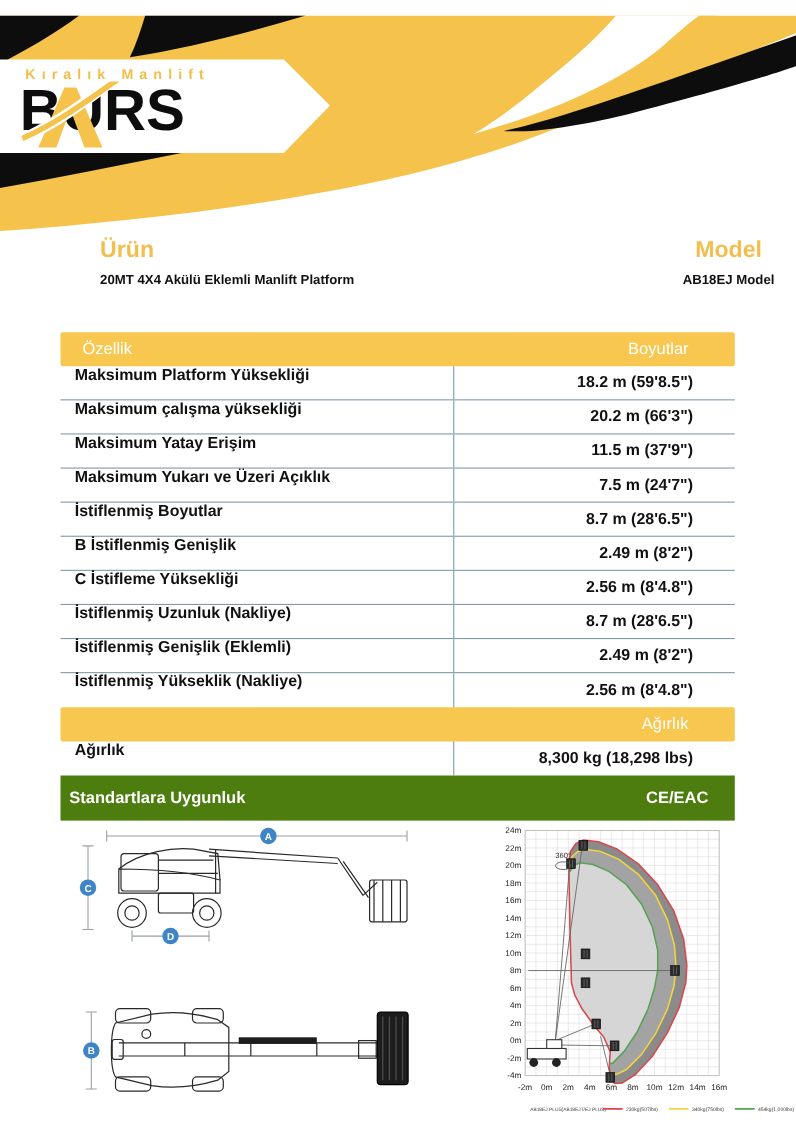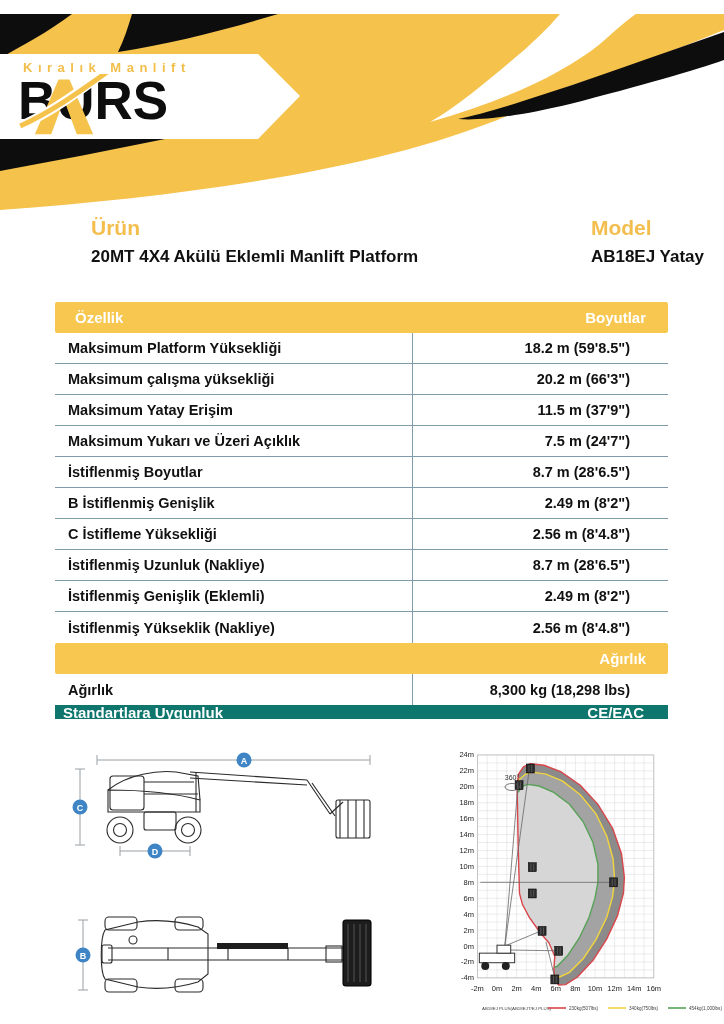--- a/index.html
+++ b/index.html
@@ -13,37 +13,37 @@
   .logo-band-content { position:absolute; top:40px; left:0; width:300px; height:85px; }
   .tagline { position:absolute; top:6px; left:23px; font-size:13px; font-weight:700;
              letter-spacing:5.5px; color:#F2BE4A; white-space:nowrap; }
   .brandline { position:absolute; top:20px; left:18px; display:flex; align-items:flex-end; }
   .brand-prefix { font-size:53px; font-weight:800; letter-spacing:0px; color:#0d0d0d; line-height:1; }
   .brand-a { margin-left:-4px; margin-bottom:0px; }
 
   
   .prodrow { position:absolute; top:216px; left:55px; width:613px; display:flex; justify-content:space-between;margin-left:36px; }
   .prod-label, .model-label { font-size:21px; font-weight:800; color:#F3BE4D; }
-  .model-col { text-align:left; }
-  .prod-name, .model-name { margin-top:7px; font-size:17px; font-weight:700; color:#111; }
+  .model-col { text-align:center; }
+  .prod-name, .model-name { margin-top:7px; font-size:12px; font-weight:700; color:#111; }
 
   
   .spec { position:absolute; top:302px; left:55px; width:613px; }
   .bar { height:31px; display:flex; align-items:center; justify-content:space-between;
-         color:#fff; font-size:15px; font-weight:700; }
+         color:#fff; font-size:15px; font-weight:400; }
   .bar.yellow { background:#F7C74F; border-radius:2px; }
   .bar .l { padding-left:20px; }
-  .bar .r { padding-right:22px; }
-  .rows .row { display:flex; height:31px; align-items:center; border-bottom:1px solid #7F9AAB; }
+  .bar .r { padding-right:42px; }
+  .rows .row { display:flex; height:31px; border-bottom:1px solid #7F9AAB; }
   .rows .row .lbl { flex:1; padding-left:13px; font-size:14.5px; font-weight:600; color:#111; }
   .rows .row .val { width:256px; align-self:stretch; display:flex; align-items:center;
                     justify-content:flex-end; padding-right:38px; border-left:1px solid #7F9AAB;
                     font-size:14.5px; font-weight:600; color:#111; }
   .rows .row:last-child { border-bottom:none; }
-  .bar.gray { background:#0f766e; height:14px; font-size:15px; font-weight:600; }
+  .bar.gray { background:#4d7c0f; height:41px; font-size:15px; font-weight:600; }
   .bar.gray .l { padding-left:8px; }
   .bar.gray .r { padding-right:24px; font-weight:700; }
 
   
   .machine-draw { position:absolute; top:742px; left:48px; }
   .reach-chart  { position:absolute; top:740px; left:438px; }
 
   svg text { font-family:"Liberation Sans", sans-serif; }
 </style>
 </head>
@@ -85,21 +85,21 @@
     </div>
   </div>
 
   <div class="prodrow">
     <div class="prod-col">
       <div class="prod-label">Ürün</div>
       <div class="prod-name">20MT 4X4 Akülü Eklemli Manlift Platform</div>
     </div>
     <div class="model-col">
       <div class="model-label">Model</div>
-      <div class="model-name">AB18EJ Yatay</div>
+      <div class="model-name">AB18EJ Model</div>
     </div>
   </div>
 
   <div class="spec">
     <div class="bar yellow">
       <span class="l">Özellik</span>
       <span class="r">Boyutlar</span>
     </div>
     <div class="rows" id="spec-rows">
         <div class="row">

